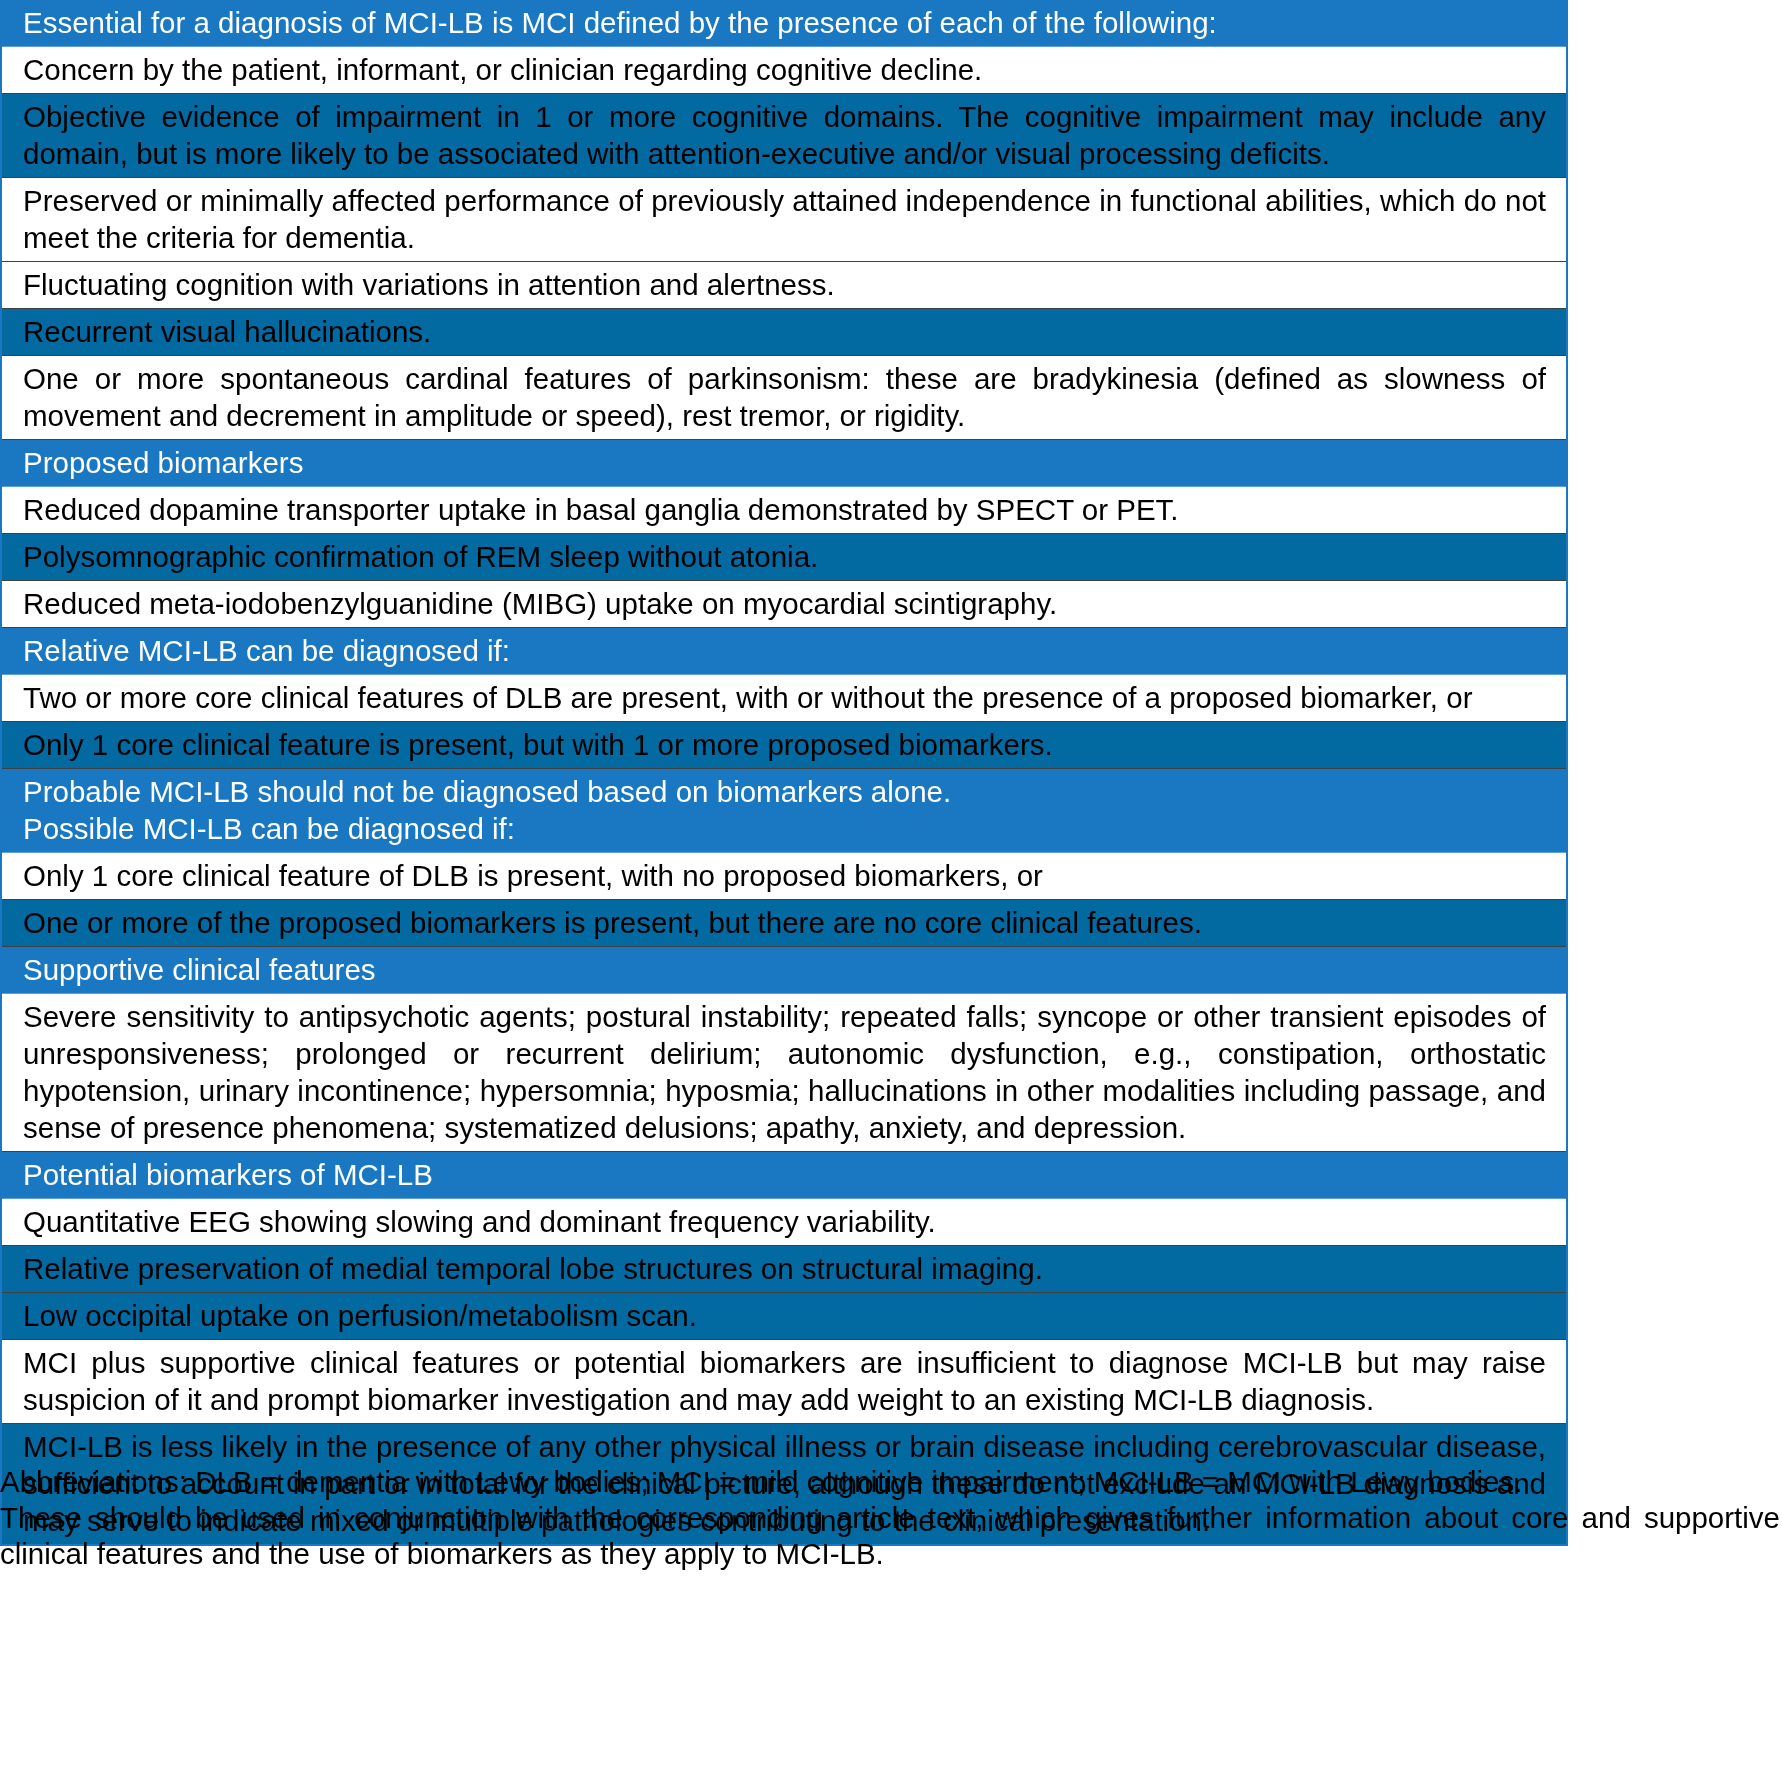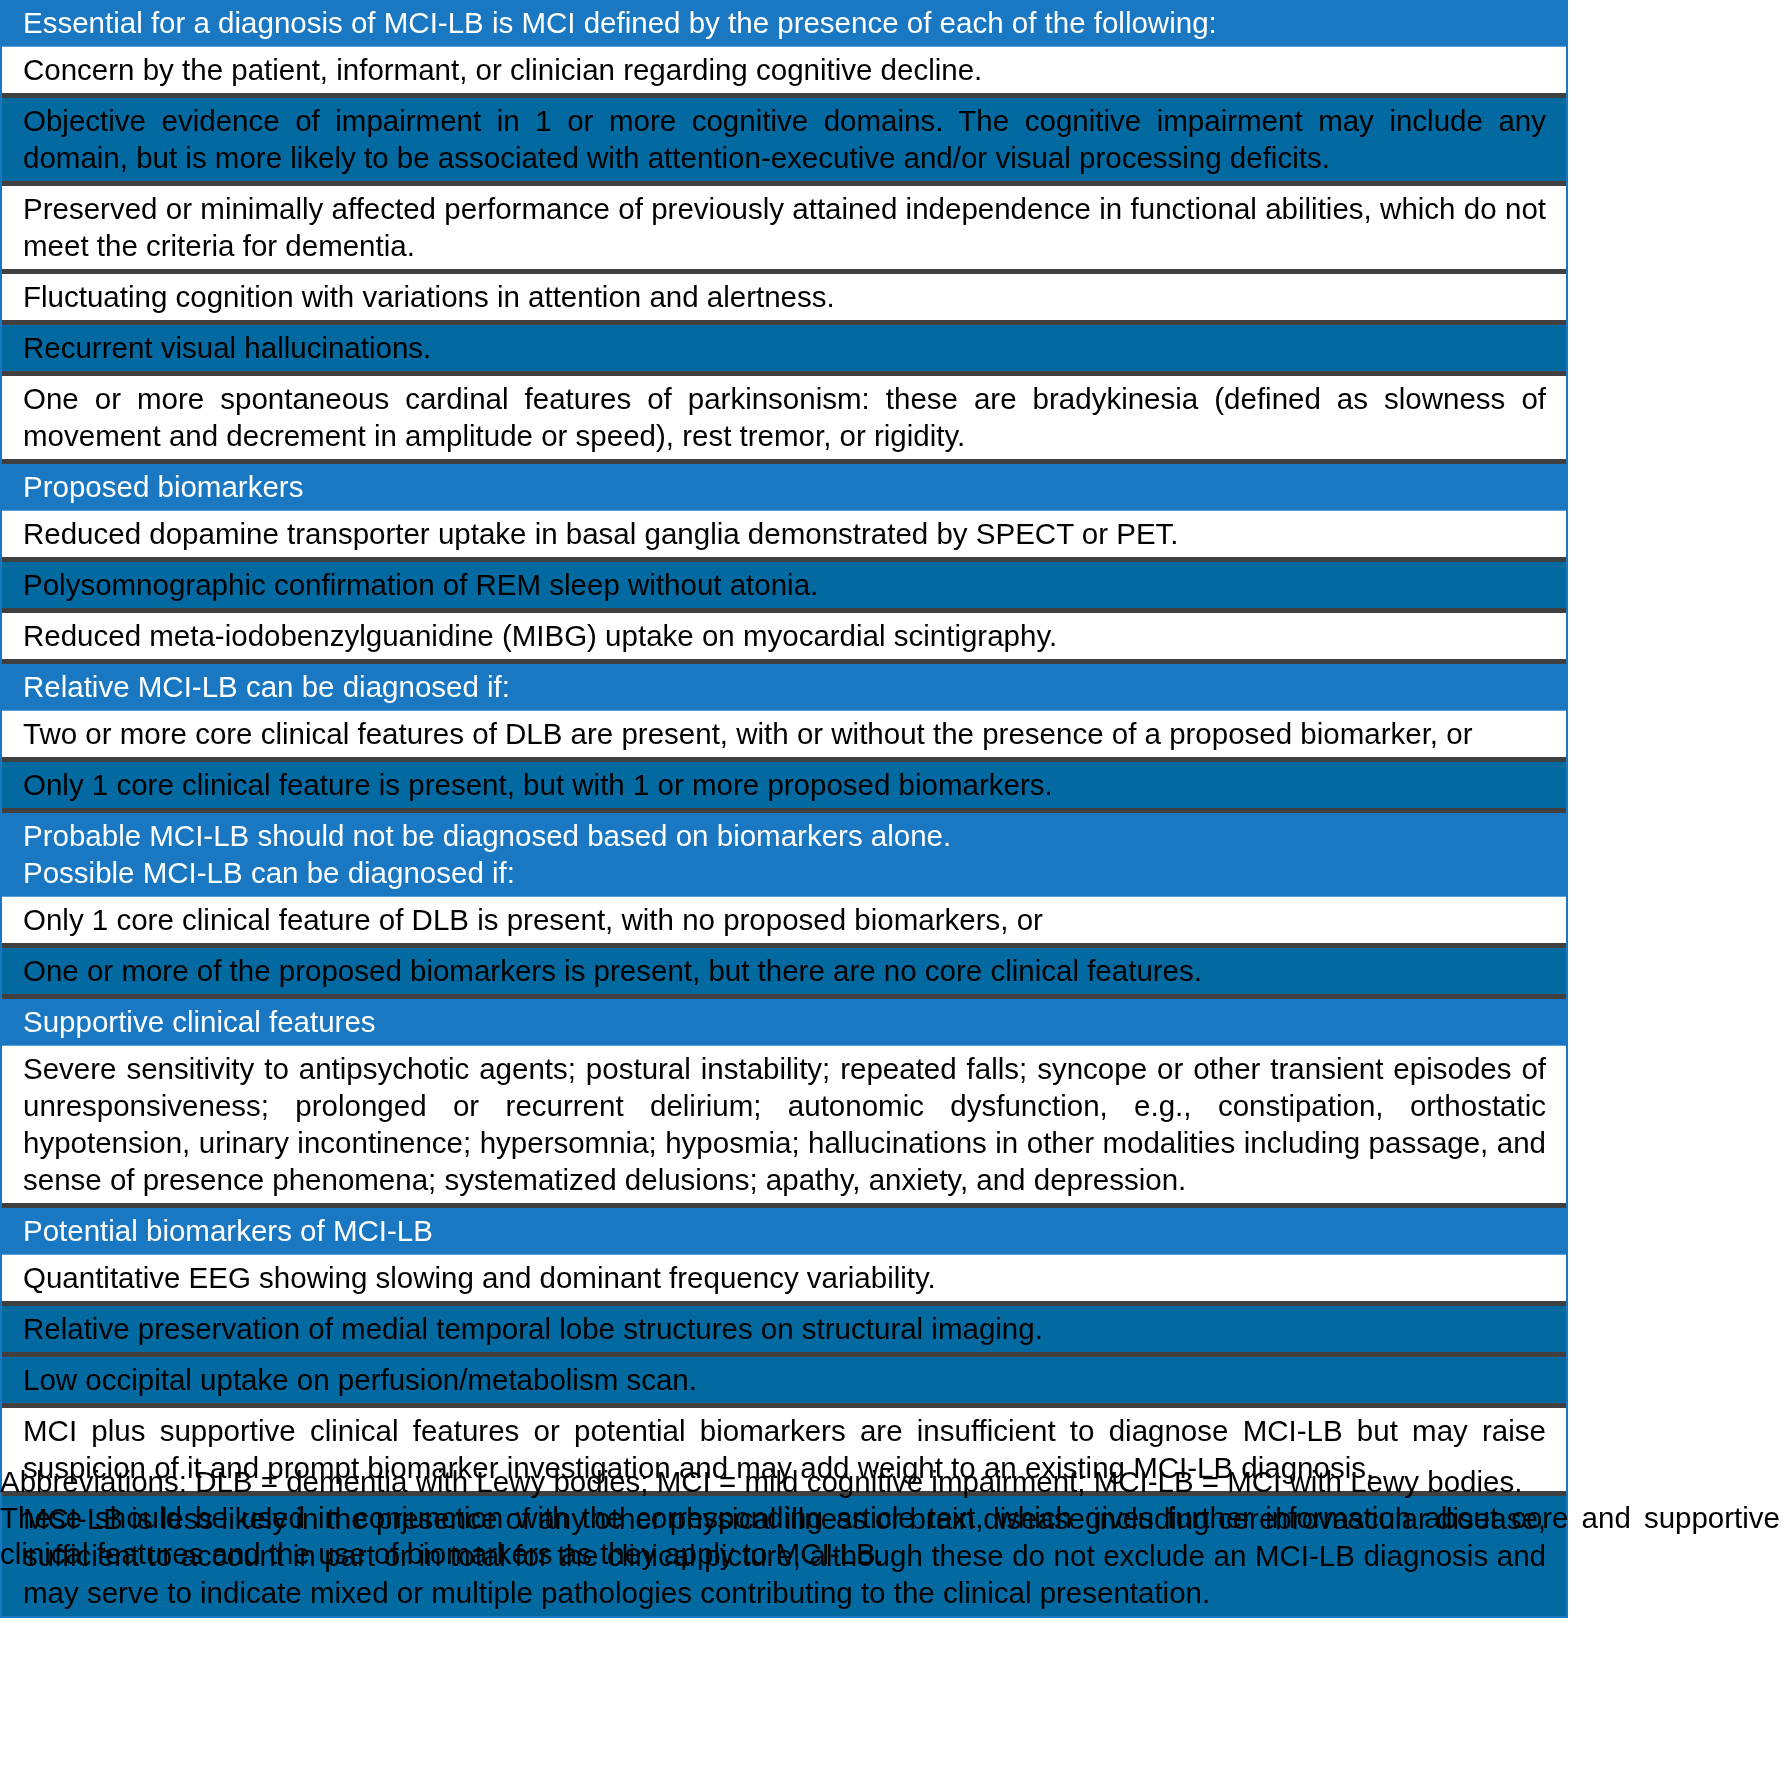--- a/index.html
+++ b/index.html
@@ -1,18 +1,18 @@
 <!DOCTYPE html>
 <html><head>
 <meta charset="utf-8">
 <style>
   html, body { margin: 0; padding: 0; background: #ffffff; }
   body { width: 1782px; height: 1771px; overflow: hidden; font-family: "Liberation Sans", sans-serif; color: #000; }
   .table { position: absolute; left: 0; top: 0; width: 1568px; border: 2px solid #1a78c2; border-top: none; box-sizing: border-box; }
-  .row { box-sizing: border-box; padding: 4px 20px 5px 21px; font-size: 29.5px; line-height: 37px; text-align: justify; border-bottom: 5px solid #404040; }
+  .row { box-sizing: border-box; padding: 4px 20px 5px 21px; font-size: 29.5px; line-height: 37px; text-align: justify; border-bottom: 1px solid #404040; }
   .row.header { background: #1a78c2; color: #ffffff; border-bottom: 1px solid #5ea0d6; }
   .row.white { background: #ffffff; }
   .row.green { background: #0369a1; }
   .row.last { border-bottom: none; }
   .notes { position: absolute; left: 0; top: 1464px; width: 1780px; font-size: 29.5px; line-height: 36px; text-align: justify; }
   .notes div { padding: 0; }
 </style>
 </head>
 <body>
 

